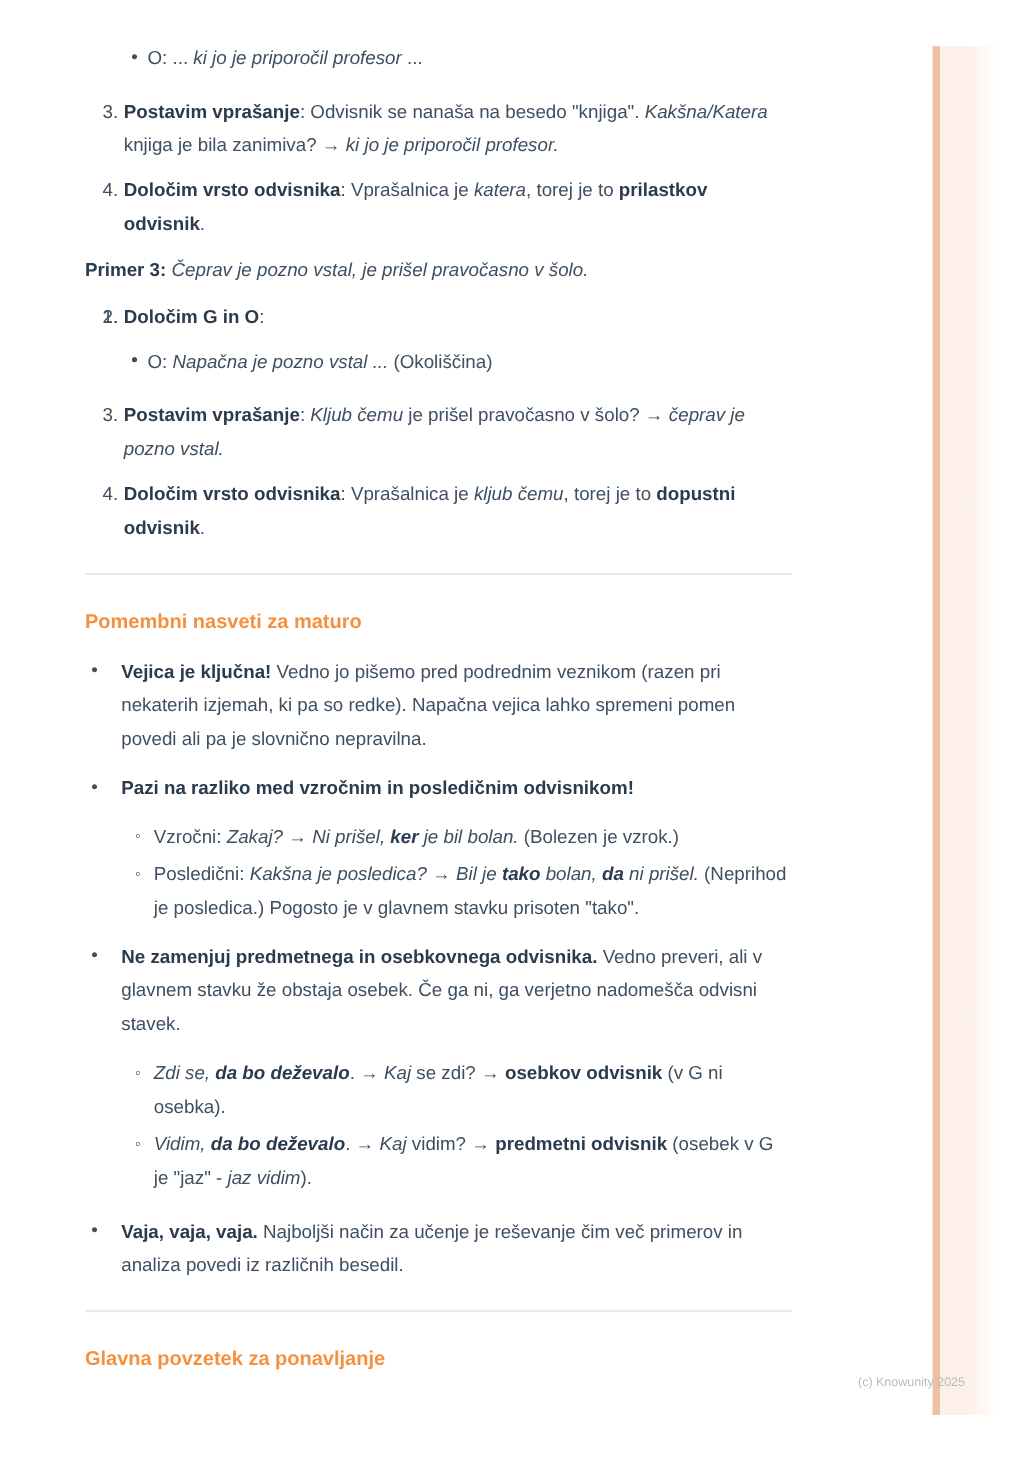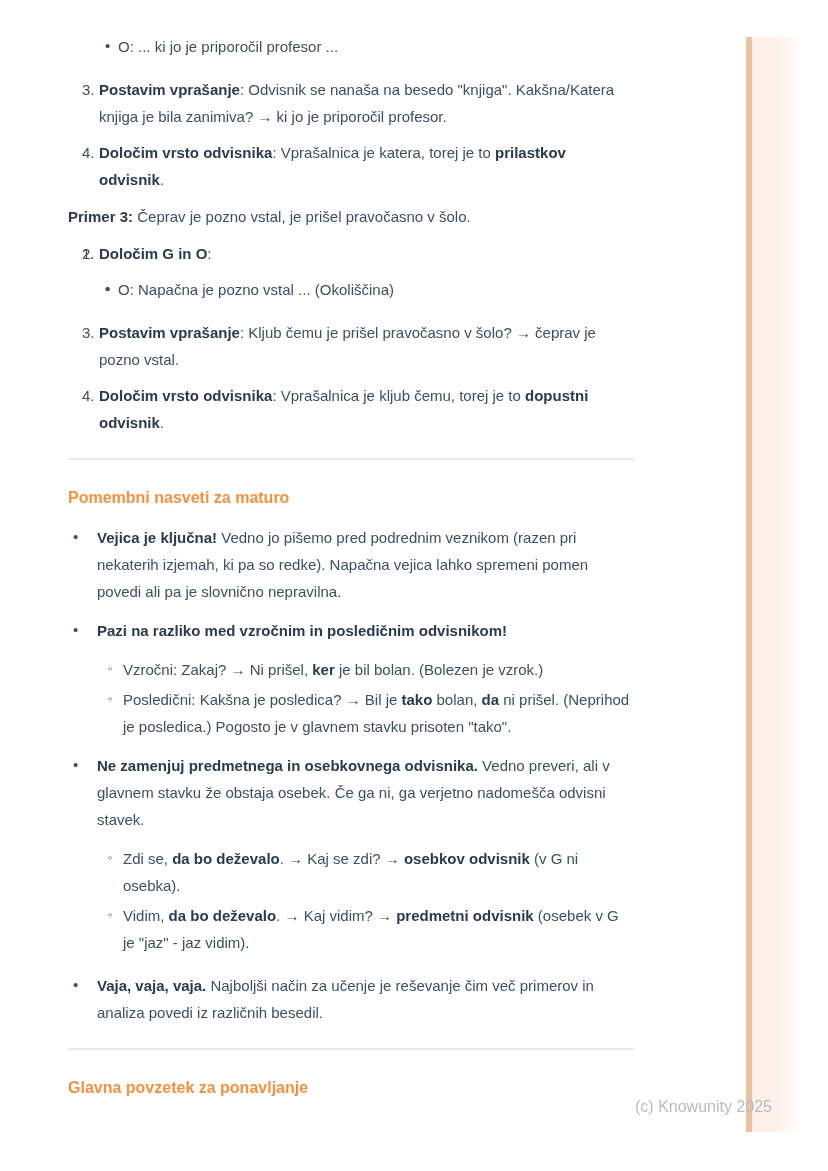--- a/index.html
+++ b/index.html
@@ -6,21 +6,21 @@
   .page{
     position:relative;width:828px;height:1171px;background:#fff;overflow:hidden;
     font-family:"Liberation Sans","DejaVu Sans",sans-serif;
     color:var(--body,#3e4f61);
   }
   .content{
     position:absolute;left:68px;top:30px;width:566px;
     font-size:15px;line-height:27px;
   }
   .content .b{font-weight:700;color:var(--bold,#2b3b4e);text-align:right;}
-  .content .i{}
+  .content .i{font-style:italic;}
   h2{
     color:var(--accent,#f5913e);
     font-size:16px;line-height:28px;font-weight:700;
     margin:24px 0 12px 0;
   }
   .divider{
     border:none;border-top:2px solid var(--divider,#e9e9e9);
     height:0;margin:22px 0 24px 0;border-radius:2px;
   }
   .para{margin:10px 0;}
@@ -40,21 +40,21 @@
   .stripe-line{
     position:absolute;left:0;top:0;width:6px;height:100%;
     background:var(--stripeLine,#edbfa3);
   }
   .stripe-fade{
     position:absolute;left:6px;top:0;width:48px;height:100%;
     background:linear-gradient(to right,var(--stripeFill,#fdf0e8) 0%,var(--stripeFill,#fdf0e8) 45%,#ffffff 100%);
   }
   .footer{
     position:absolute;top:1100px;right:56px;
-    font-size:16px;line-height:14px;color:var(--footer,#b6bcc4);
+    font-size:10px;line-height:14px;color:var(--footer,#b6bcc4);
     z-index:5;
   }
 </style>
 </head>
 <body>
 
 <div class="page">
   <div class="stripe">
     <div class="stripe-line"></div>
     <div class="stripe-fade"></div>

